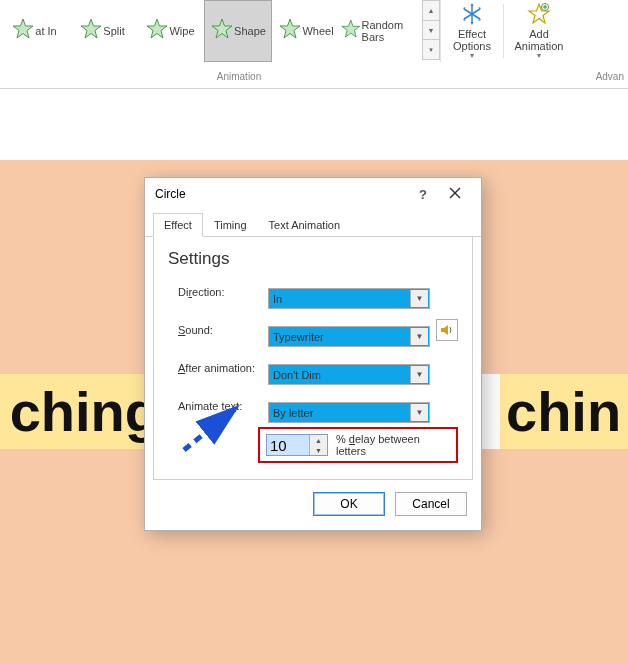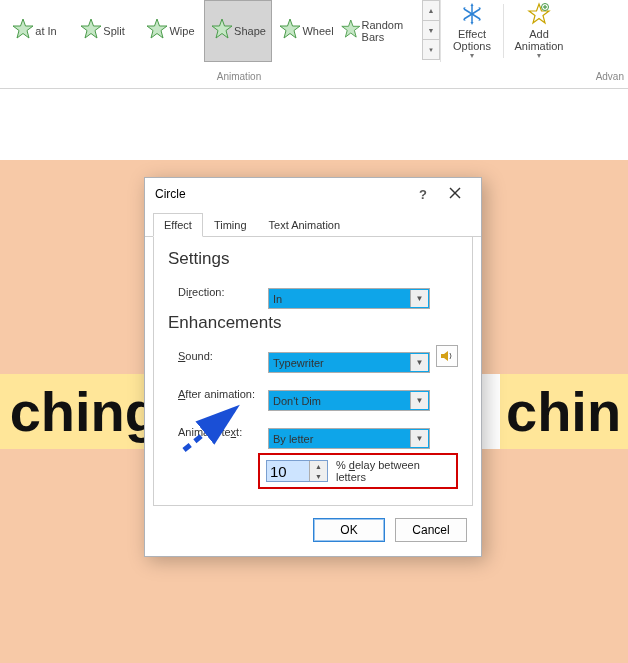--- a/index.html
+++ b/index.html
@@ -177,21 +177,20 @@
       <div class="row" style="padding-left:10px">
         <label><span>Di</span><span class="u">r</span><span>ection:</span></label>
         <div class="combo">
           <span>In</span>
           <span class="arrow">▼</span>
         </div>
         <div style="width:28px"></div>
       </div>
     </div>
     <div class="section">
-      <div class="sec-label">Enhancements</div>
       <div class="row sound-row" style="padding-left:10px">
         <label><span class="u">S</span><span>ound:</span></label>
         <div class="combo">
           <span>Typewriter</span>
           <span class="arrow">▼</span>
         </div>
         <div class="sicon">
           <svg width="14" height="14" viewBox="0 0 14 14">
               <polygon points="1,5 4,5 8,2 8,12 4,9 1,9" fill="#d4a017"></polygon>
               <path d="M10 4 Q12 7 10 10" fill="none" stroke="#666" stroke-width="1"></path>

